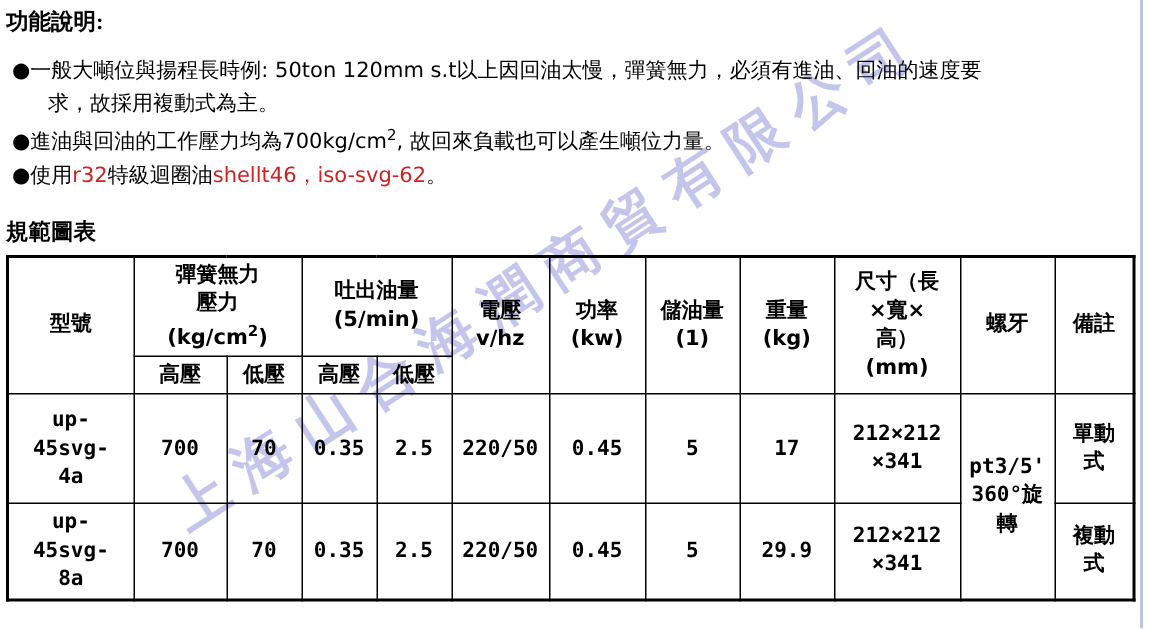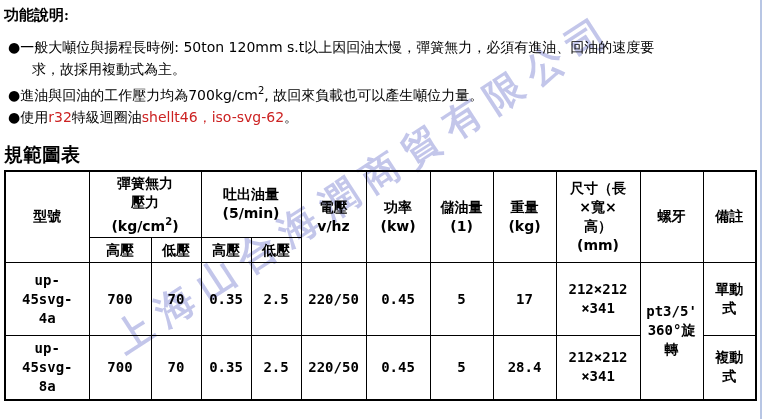--- a/index.html
+++ b/index.html
@@ -20,21 +20,21 @@
   .edge-line { position:absolute; left:760px; top:0; width:2px; height:419px; background:#b8c6e4; z-index:2; }
 
   .content { position:relative; z-index:1; padding:4px 8px 0 4px; }
 
   .sec-title { font-size:15px; font-weight:bold; line-height:22px;font-family:Liberation Serif, serif; }
   .bullets { margin-top:10px; }
   .bullet { font-size:14px; line-height:22px; padding-left:28px; text-indent:-24px; white-space:pre-line; }
   .red { color:#cc2222; }
   sup { font-size:10px; }
 
-  .spec-title { font-size:19px; font-weight:bold; line-height:22px; margin-top:15px; margin-bottom:5px; }
+  .spec-title { font-size:15px; font-weight:bold; line-height:22px; margin-top:15px; margin-bottom:5px; }
 
   table.spec { border-collapse:collapse; table-layout:fixed; width:751px; background:transparent; }
   table.spec td {
     border:1px solid #000; text-align:center; vertical-align:middle;
     font-weight:bold; font-size:14px; line-height:19px; padding:1px 2px;
     background:transparent; overflow:hidden;
   }
   table.spec { border:2px solid #000; }
   .pre { white-space:pre-line; }
   .mono { font-family:"DejaVu Sans Mono", monospace; font-size:13px; }
@@ -134,21 +134,21 @@
         <td class="pre mono">up-
 45svg-
 8a</td>
         <td class="mono">700</td>
         <td class="mono">70</td>
         <td class="mono">0.35</td>
         <td class="mono">2.5</td>
         <td class="mono">220/50</td>
         <td class="mono">0.45</td>
         <td class="mono">5</td>
-        <td class="mono">28.4</td>
+        <td class="mono">29.9</td>
         <td class="pre mono">212×212
 ×341</td>
         <td class="pre">複動
 式</td>
       </tr>
     </tbody>
       </table>
 
   </div>
 </div>

